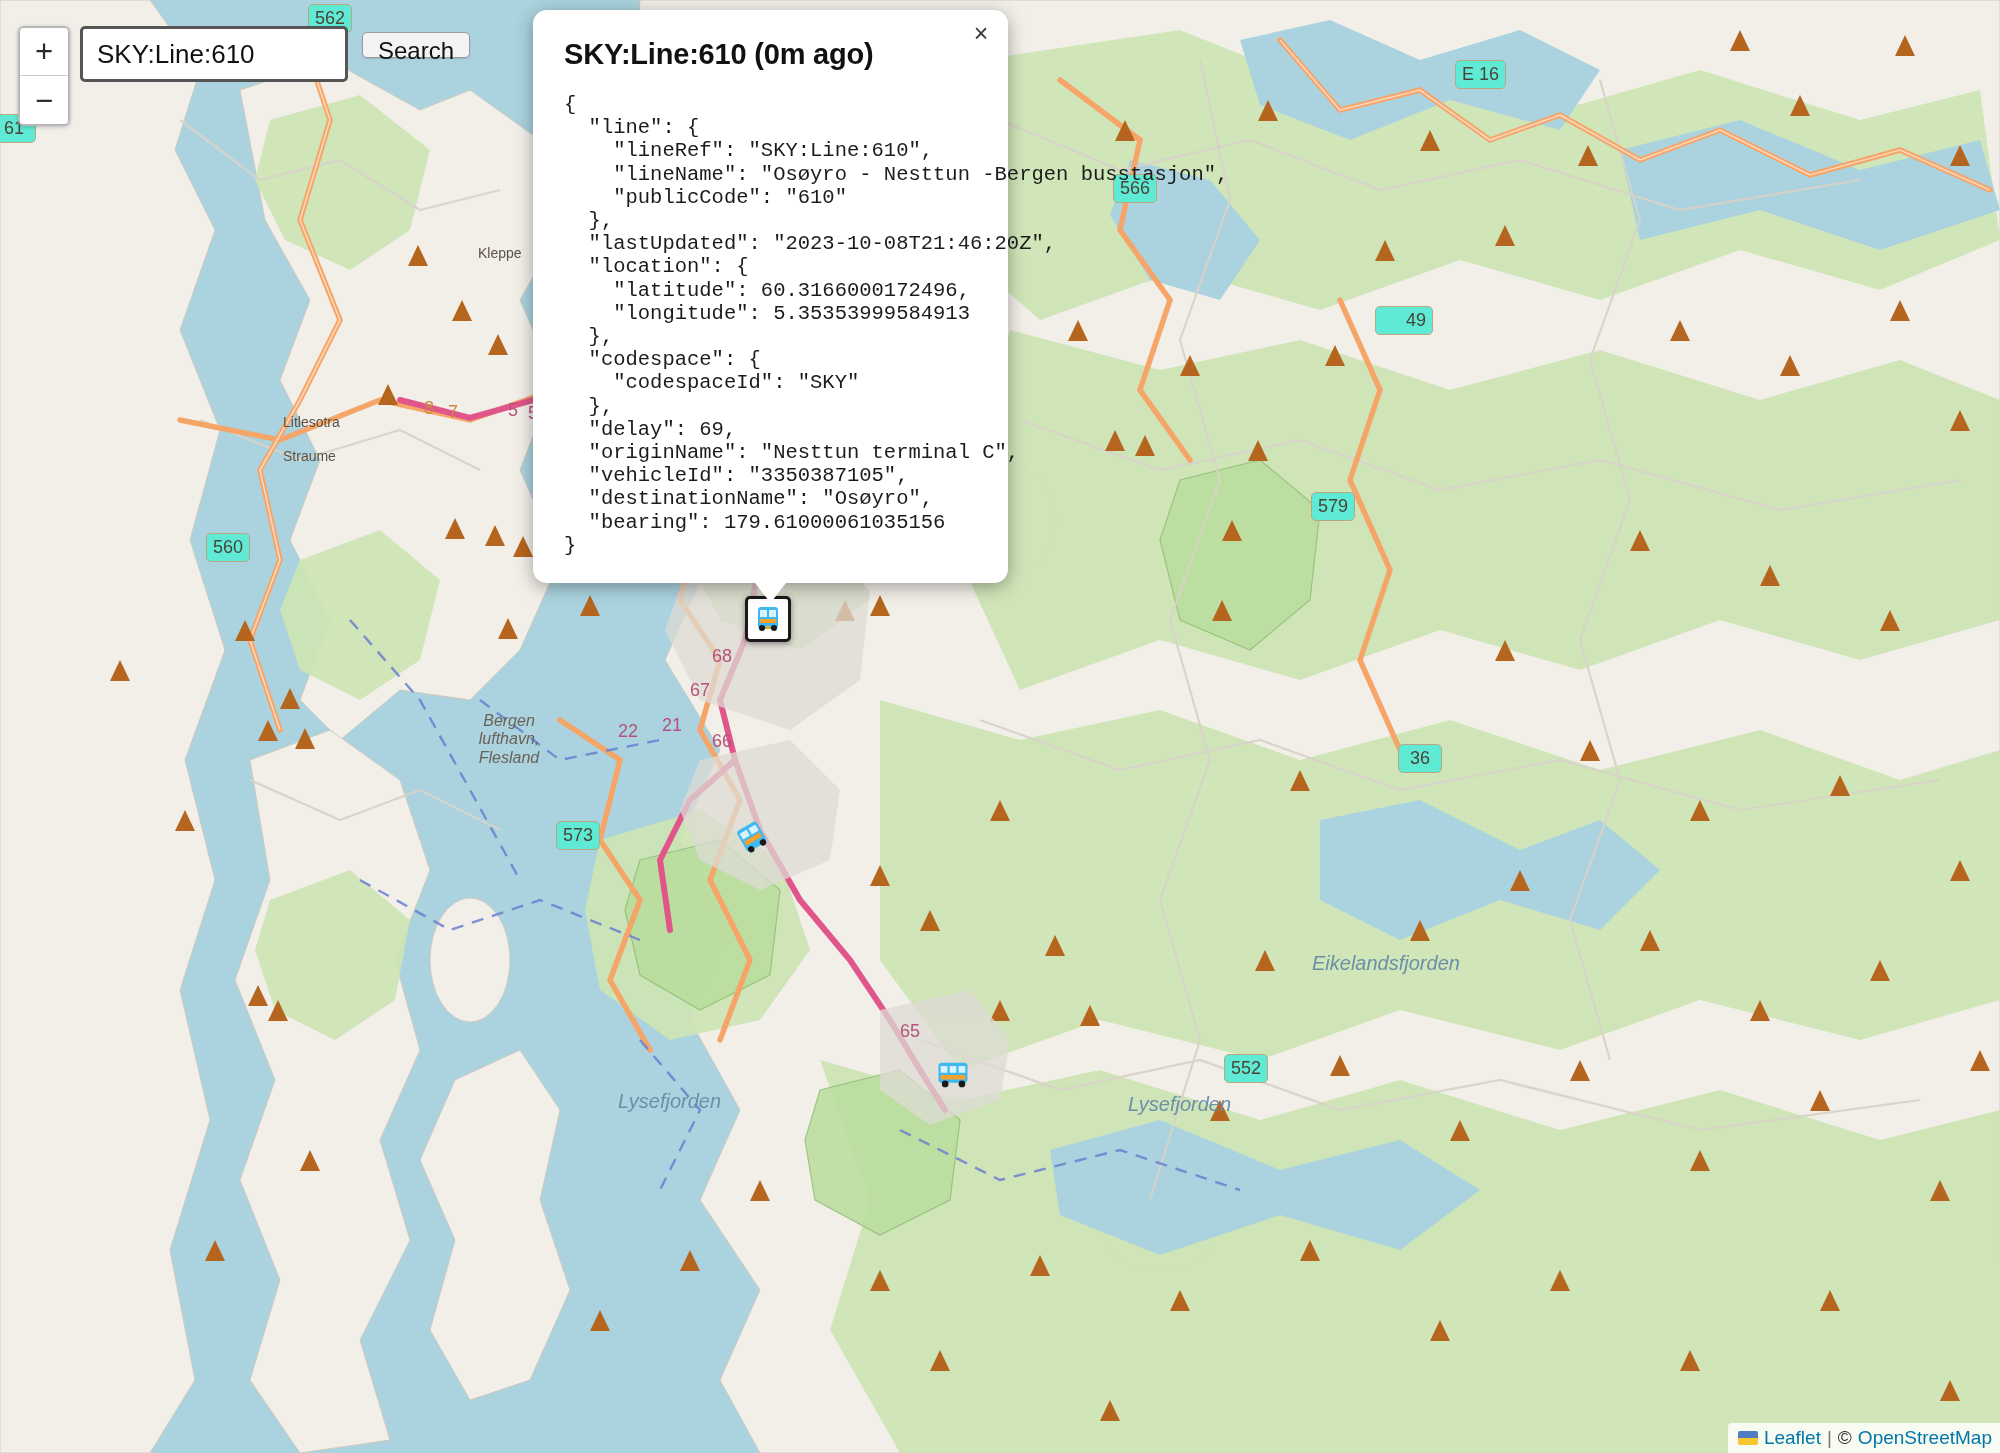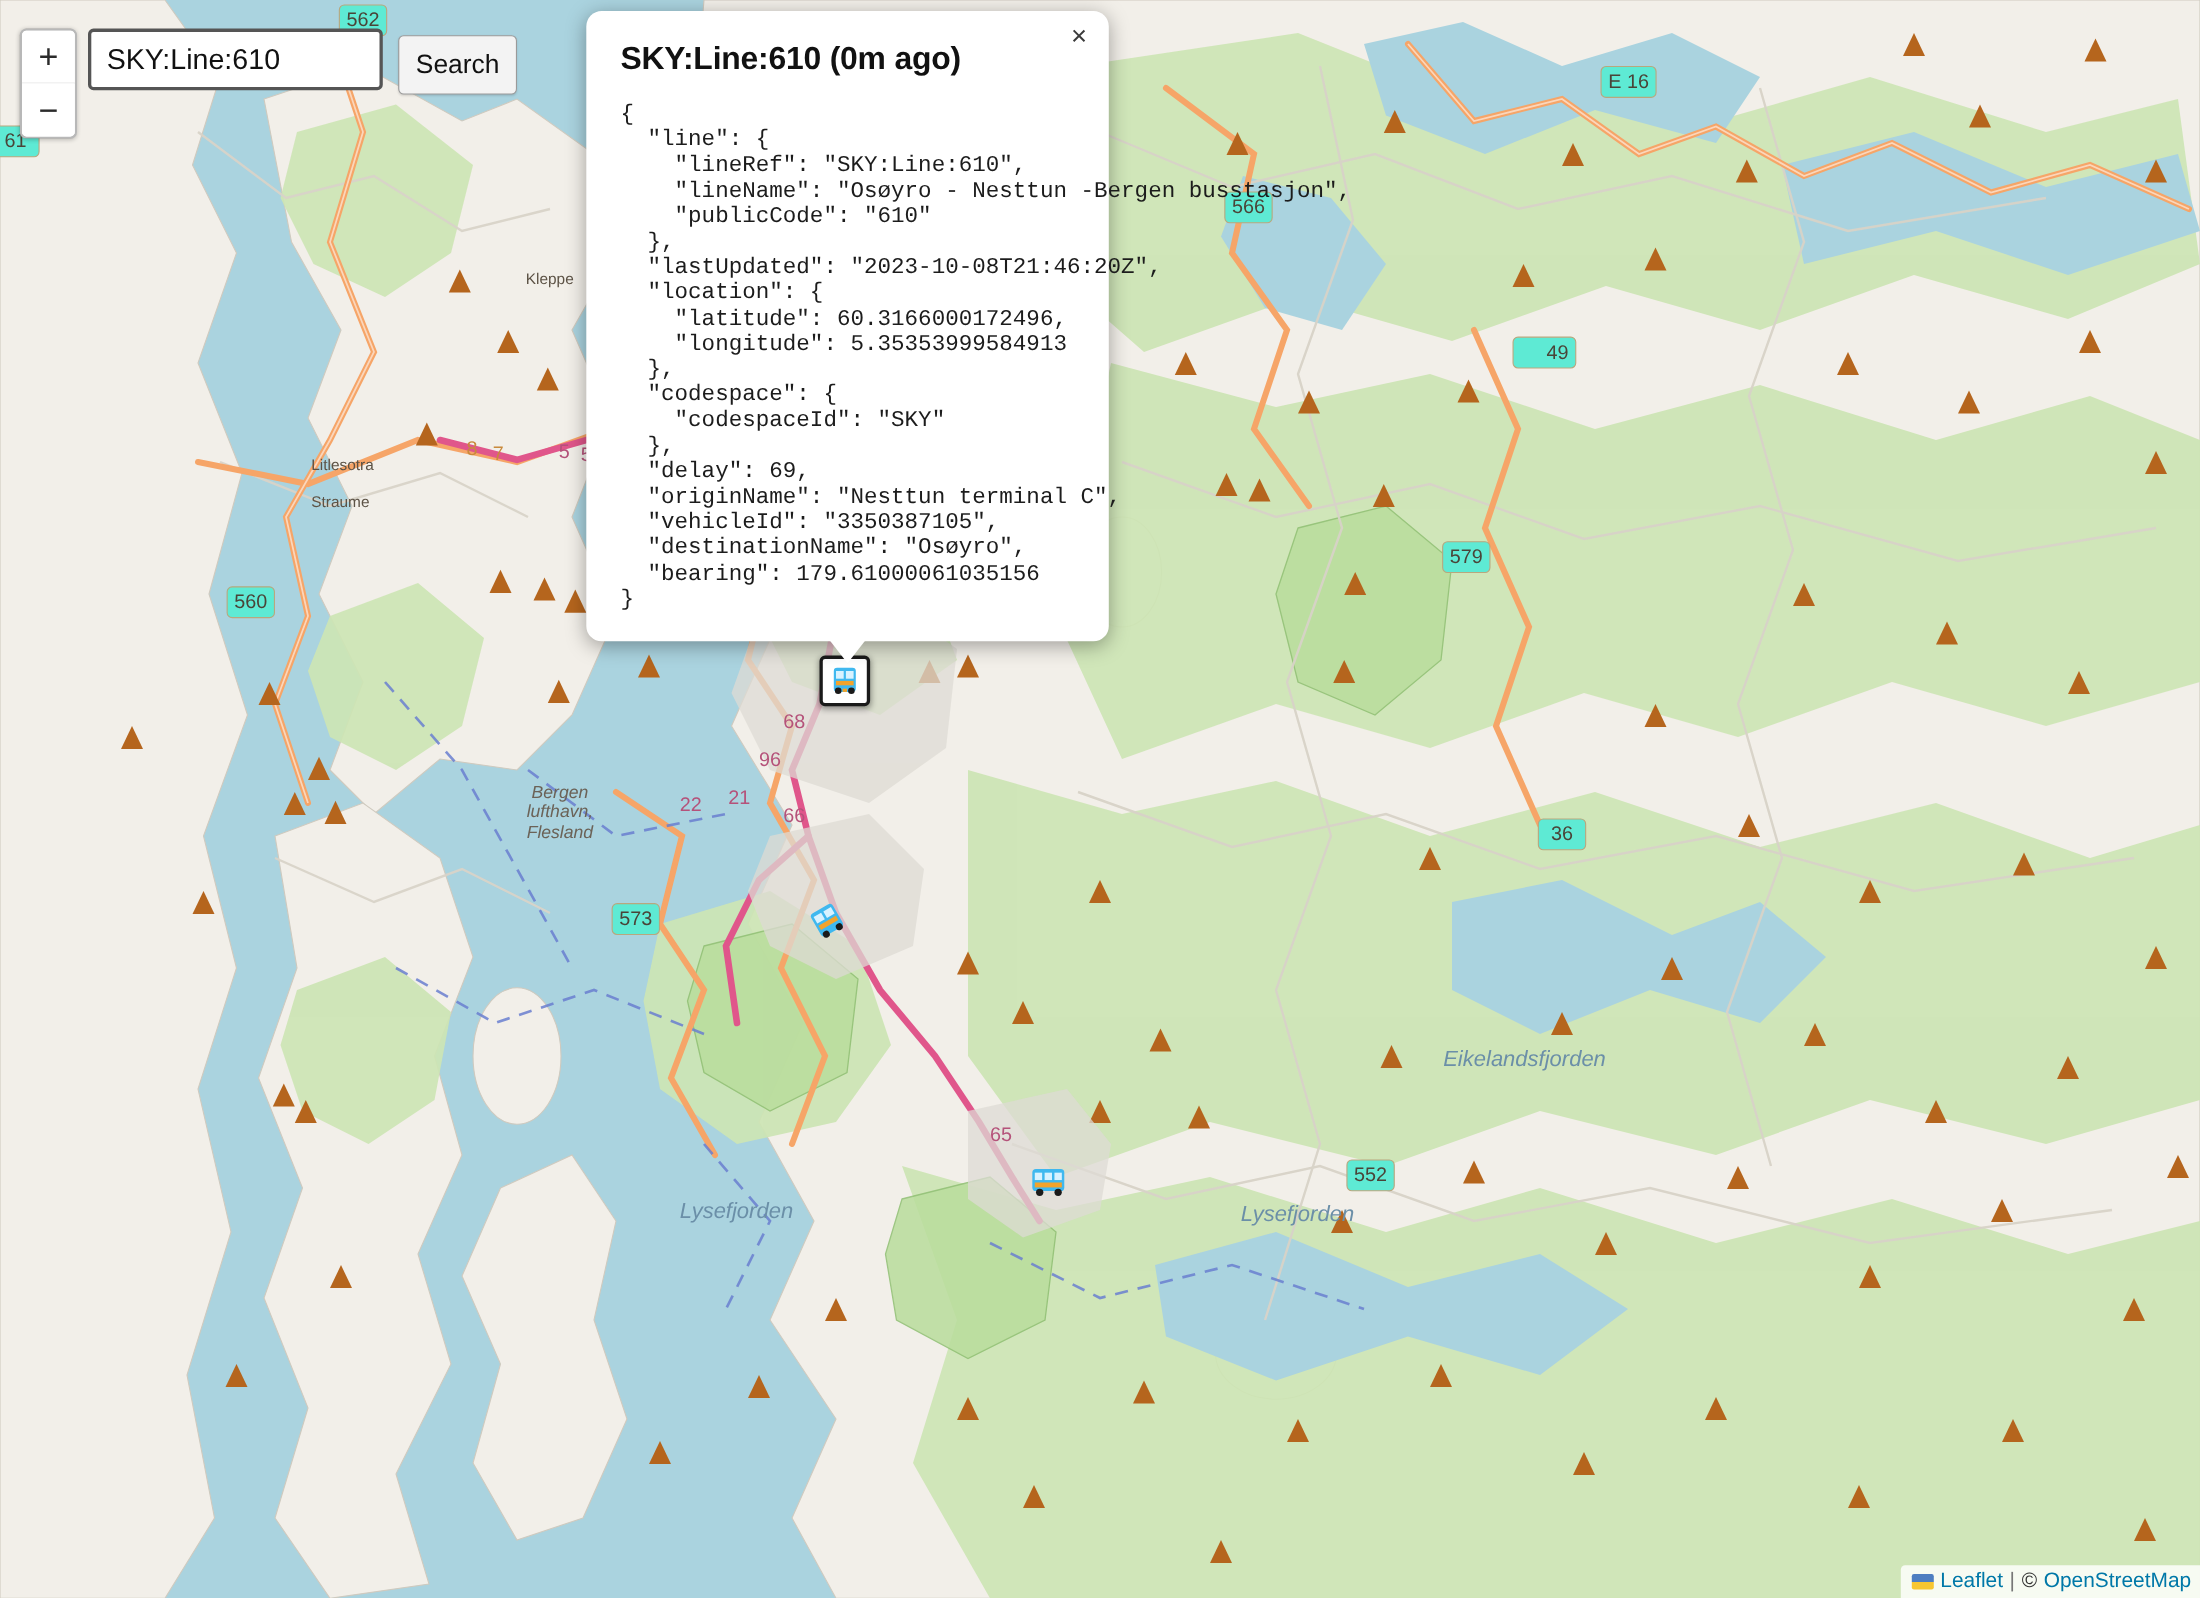--- a/index.html
+++ b/index.html
@@ -56,21 +56,21 @@
     padding: 6px 14px;
     font-size: 26px;
     font-family: "Liberation Sans", sans-serif;
     color: #111;
     background: #fff;
     border: 3px solid #555;
     border-radius: 5px;
     outline: none;
   }
   #search-button {
-    height: 54px;
+    height: 26px;
     padding: 4px 15px;
     margin-top: 6px;
     font-size: 24px;
     font-family: "Liberation Sans", sans-serif;
     color: #111;
     background: #f3f3f3;
     border: 1px solid #9a9a9a;
     border-radius: 5px;
     cursor: pointer;
     box-shadow: 0 1px 2px rgba(0,0,0,0.12);
@@ -444,21 +444,21 @@
     <div class="road-shield" style="left:206px; top:533px;">560</div>
     <div class="road-shield" style="left:1398px; top:744px;">36</div>
     <div class="road-shield" style="left:556px; top:821px;">573</div>
     <div class="road-shield" style="left:1224px; top:1054px;">552</div>
 
     <div class="route-num orange" style="left:424px; top:398px;">8</div>
     <div class="route-num orange" style="left:448px; top:402px;">7</div>
     <div class="route-num" style="left:508px; top:400px;">5</div>
     <div class="route-num" style="left:528px; top:403px;">5</div>
     <div class="route-num" style="left:712px; top:646px;">68</div>
-    <div class="route-num" style="left:690px; top:680px;">96</div>
+    <div class="route-num" style="left:690px; top:680px;">67</div>
     <div class="route-num" style="left:618px; top:721px;">22</div>
     <div class="route-num" style="left:662px; top:715px;">21</div>
     <div class="route-num" style="left:712px; top:731px;">66</div>
     <div class="route-num" style="left:900px; top:1021px;">65</div>
 
     <div class="vehicle-marker selected" style="left:745px; top:596px;">
       <svg class="bus-glyph" width="30" height="30" viewBox="0 0 30 30">
         <rect x="5" y="3" width="20" height="22" rx="3" fill="#3fb8ef"></rect>
         <rect x="7" y="6" width="7" height="7" fill="#d8f2ff"></rect>
         <rect x="16" y="6" width="7" height="7" fill="#d8f2ff"></rect>

